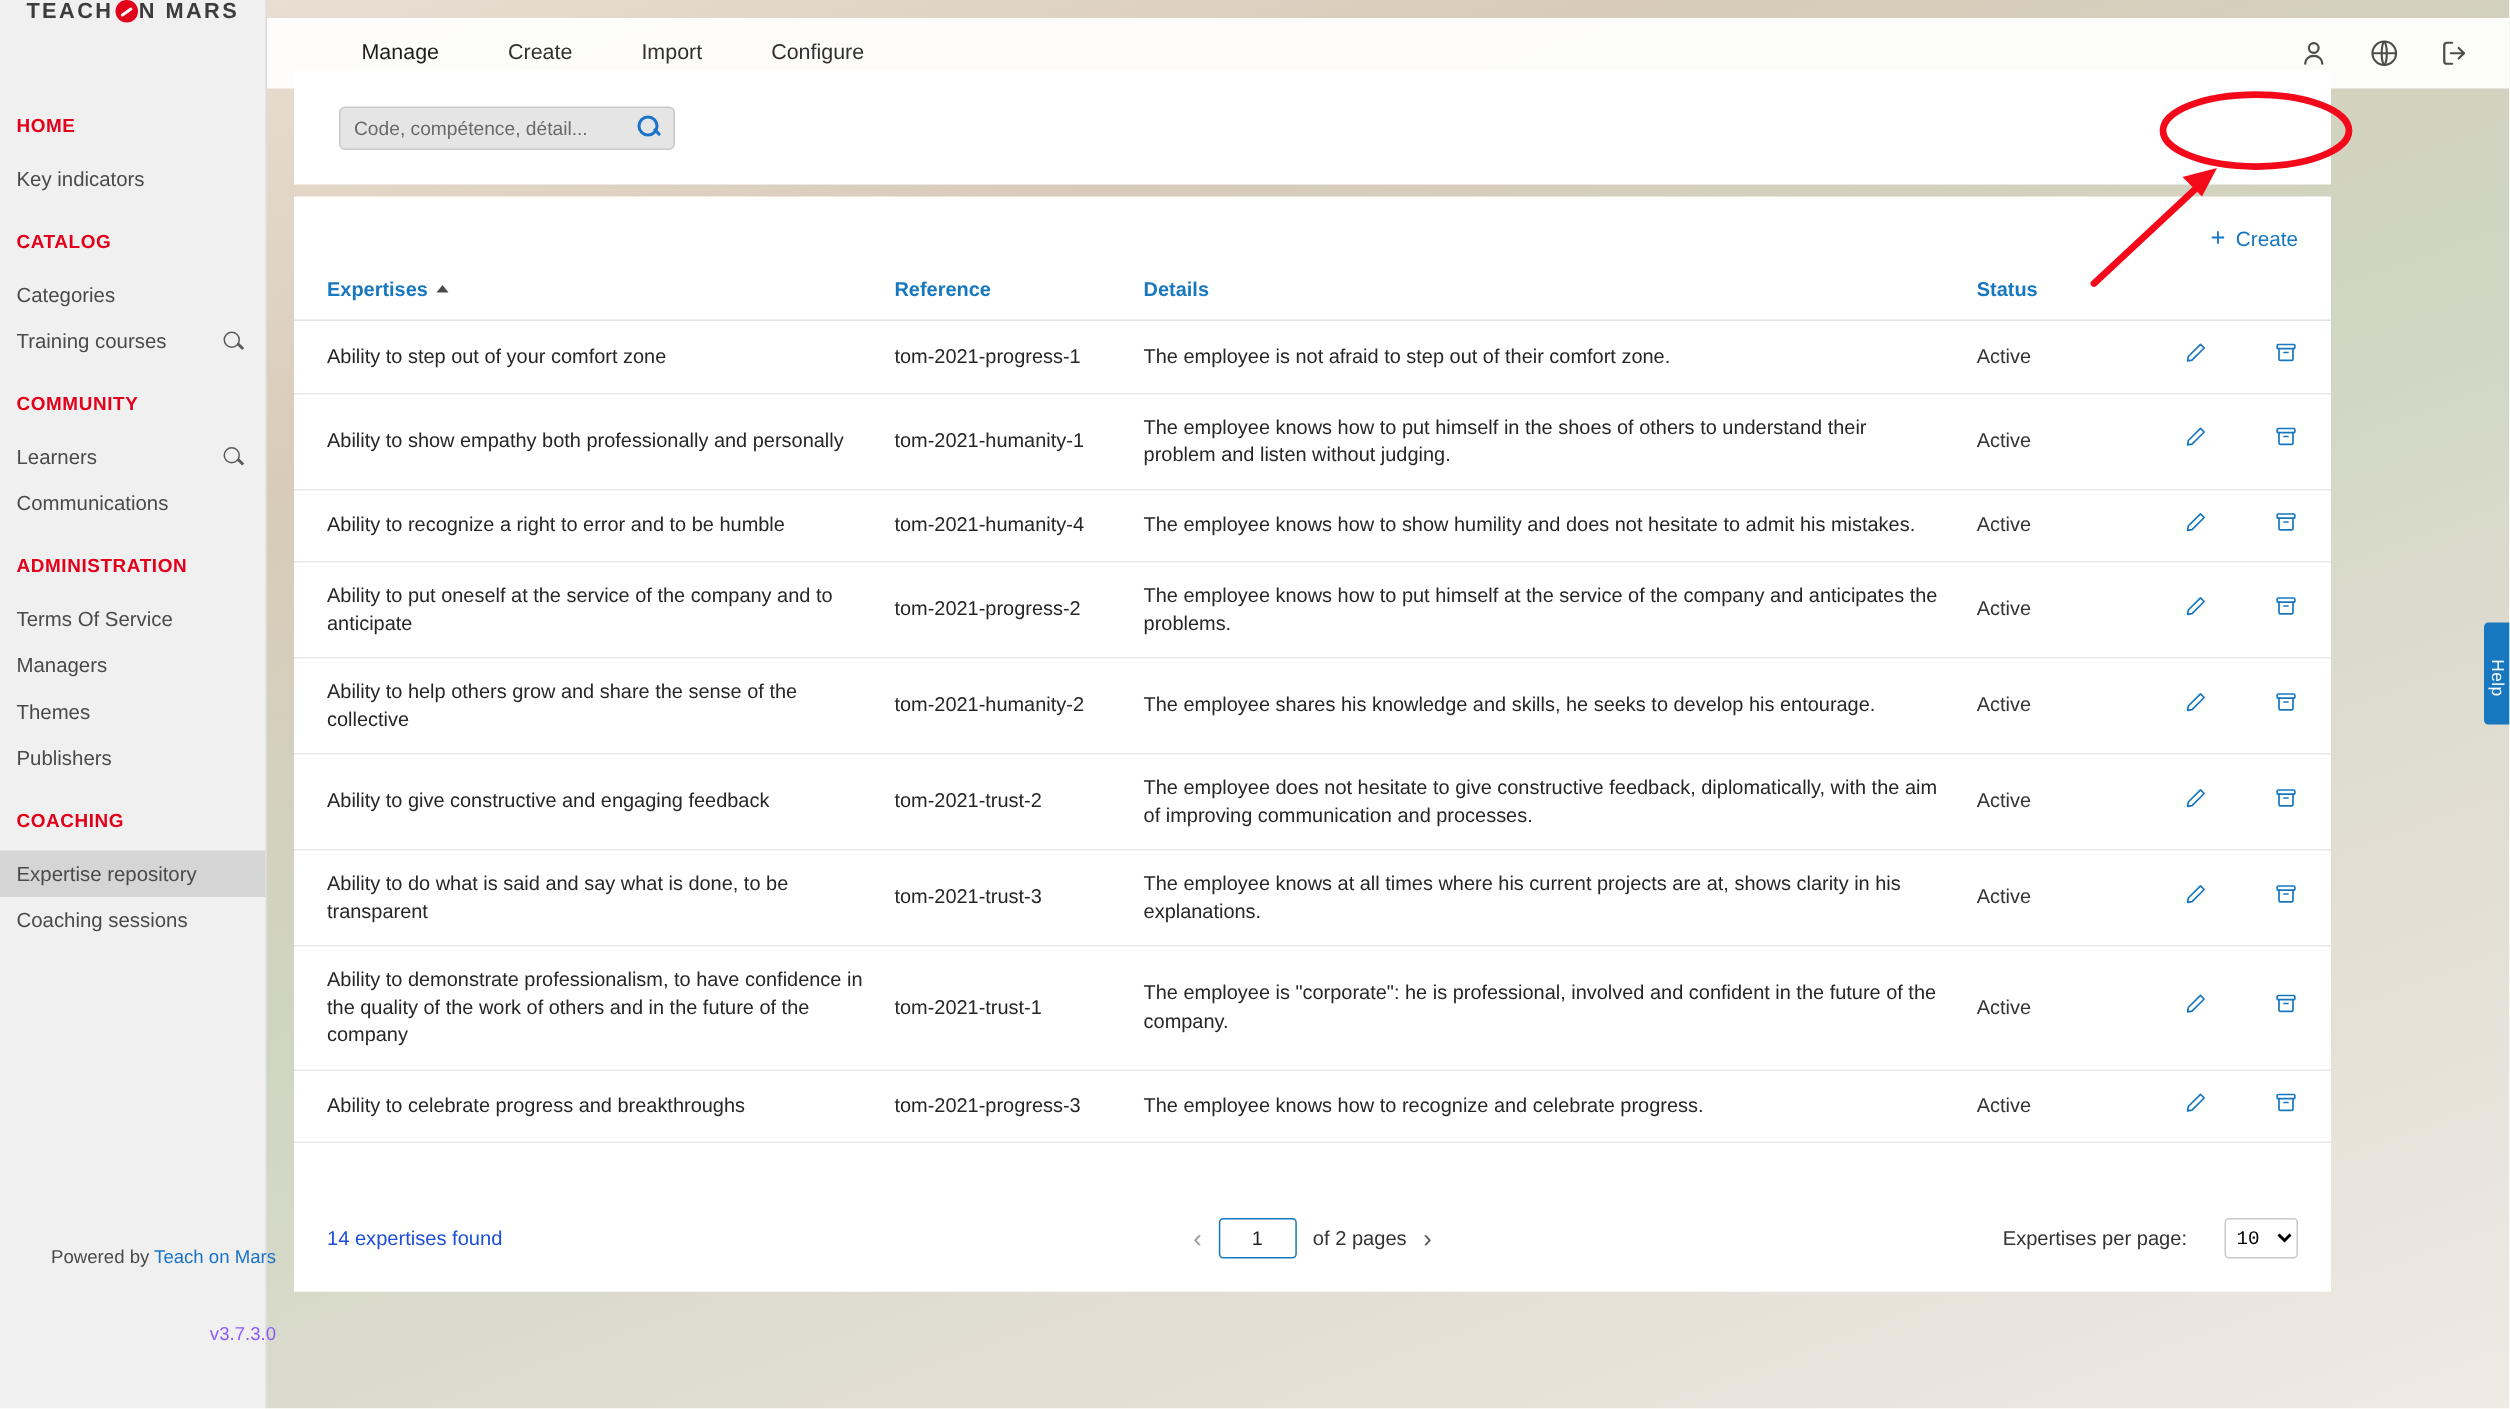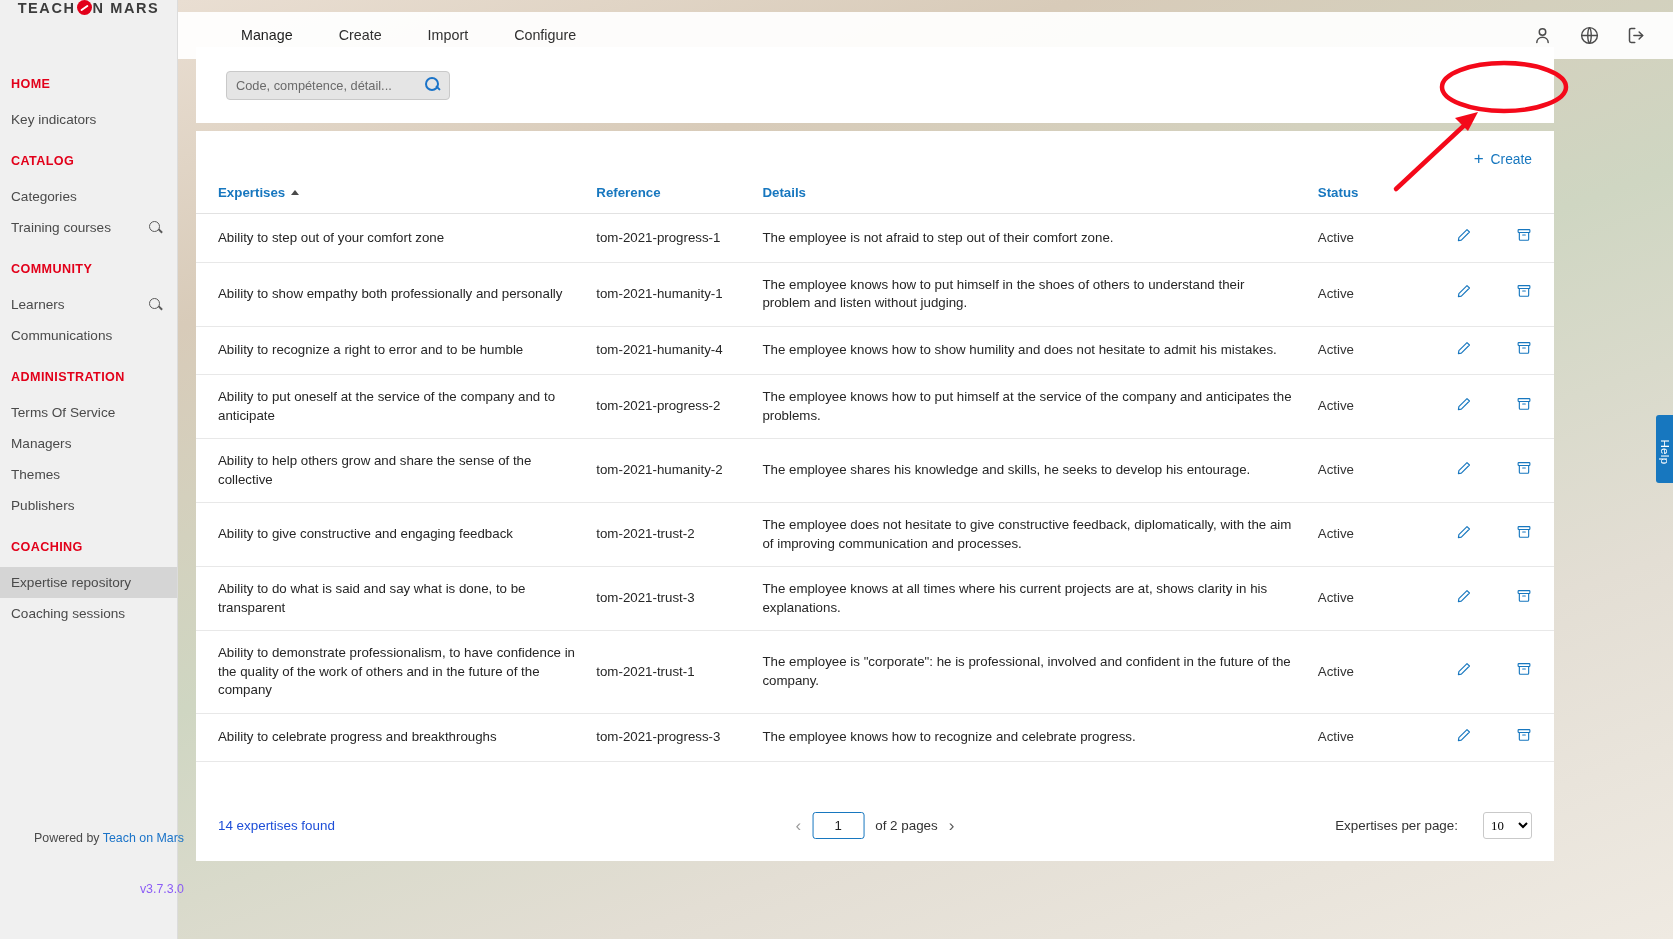--- a/index.html
+++ b/index.html
@@ -178,21 +178,21 @@
     width:52px; height:27px; border:1px solid #1777bf; border-radius:3px;
     text-align:center; font-size:13.2px; color:#222; outline:none;
     font-family:"Liberation Sans", sans-serif;
   }
   #of-pages{ font-size:13.4px; color:#333; }
   #perpage{ margin-left:auto; display:flex; align-items:center; gap:25px; }
   #perpage-label{ font-size:13.4px; color:#333; }
   #perpage-select{
     width:49px; height:27px; border:1px solid #c9c9c9; border-radius:3px;
     font-size:12.8px; padding:0 3px; background:#fff;
-    font-family:Liberation Serif, serif; outline:none;
+    font-family:Liberation Mono, monospace; outline:none;
   }
 
   
   #help-tab{
     position:absolute; right:0; top:415px; width:17px; height:68px;
     background:#1777bf; color:#fff; font-size:11.5px; cursor:pointer;
     border-radius:3px 0 0 3px;
   }
   #help-tab span{
     display:block; transform:rotate(90deg); transform-origin:center;

